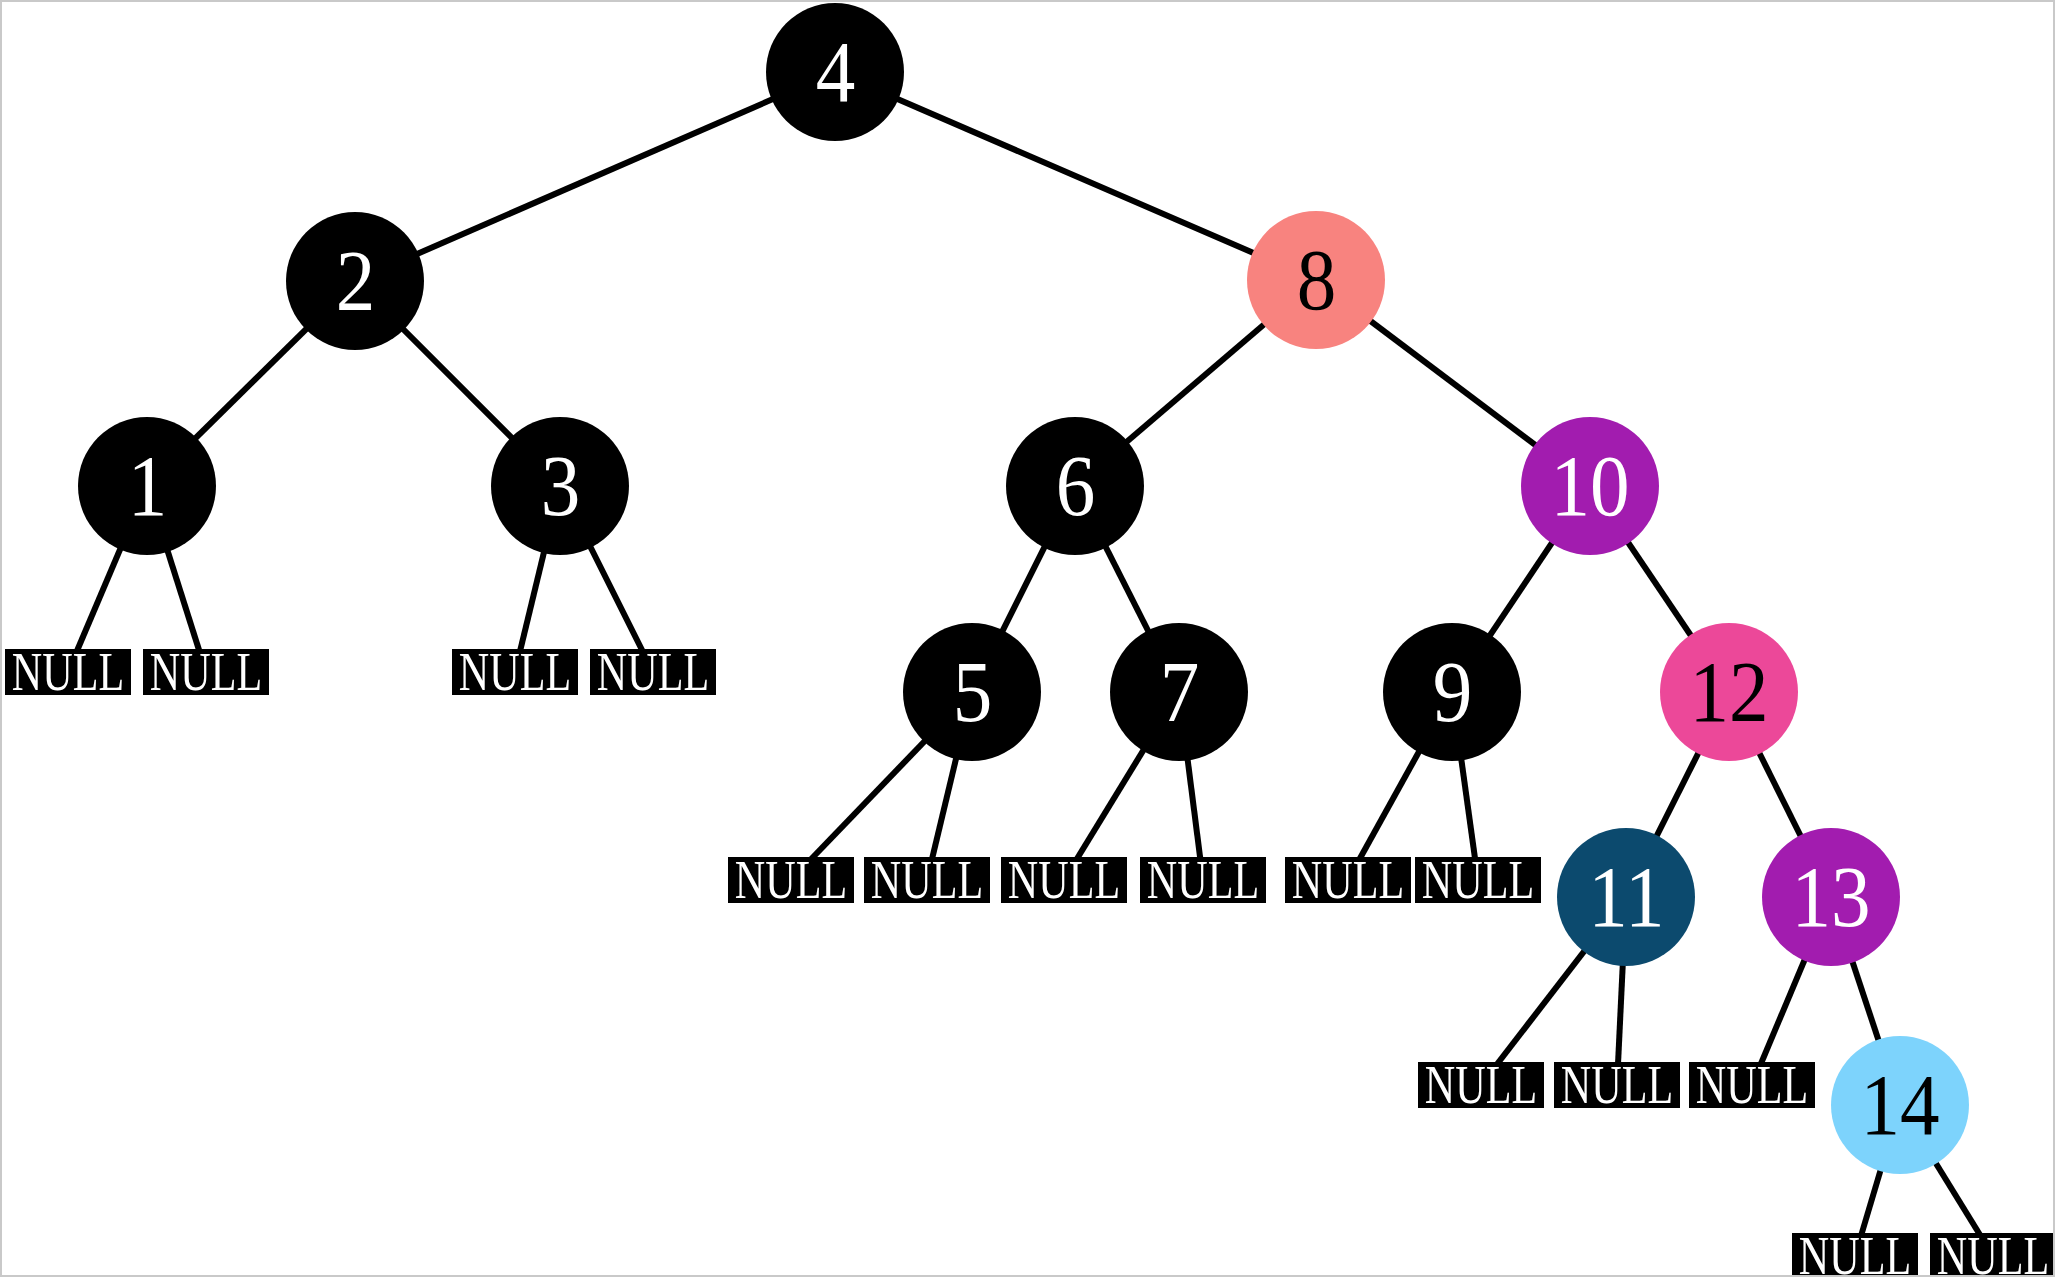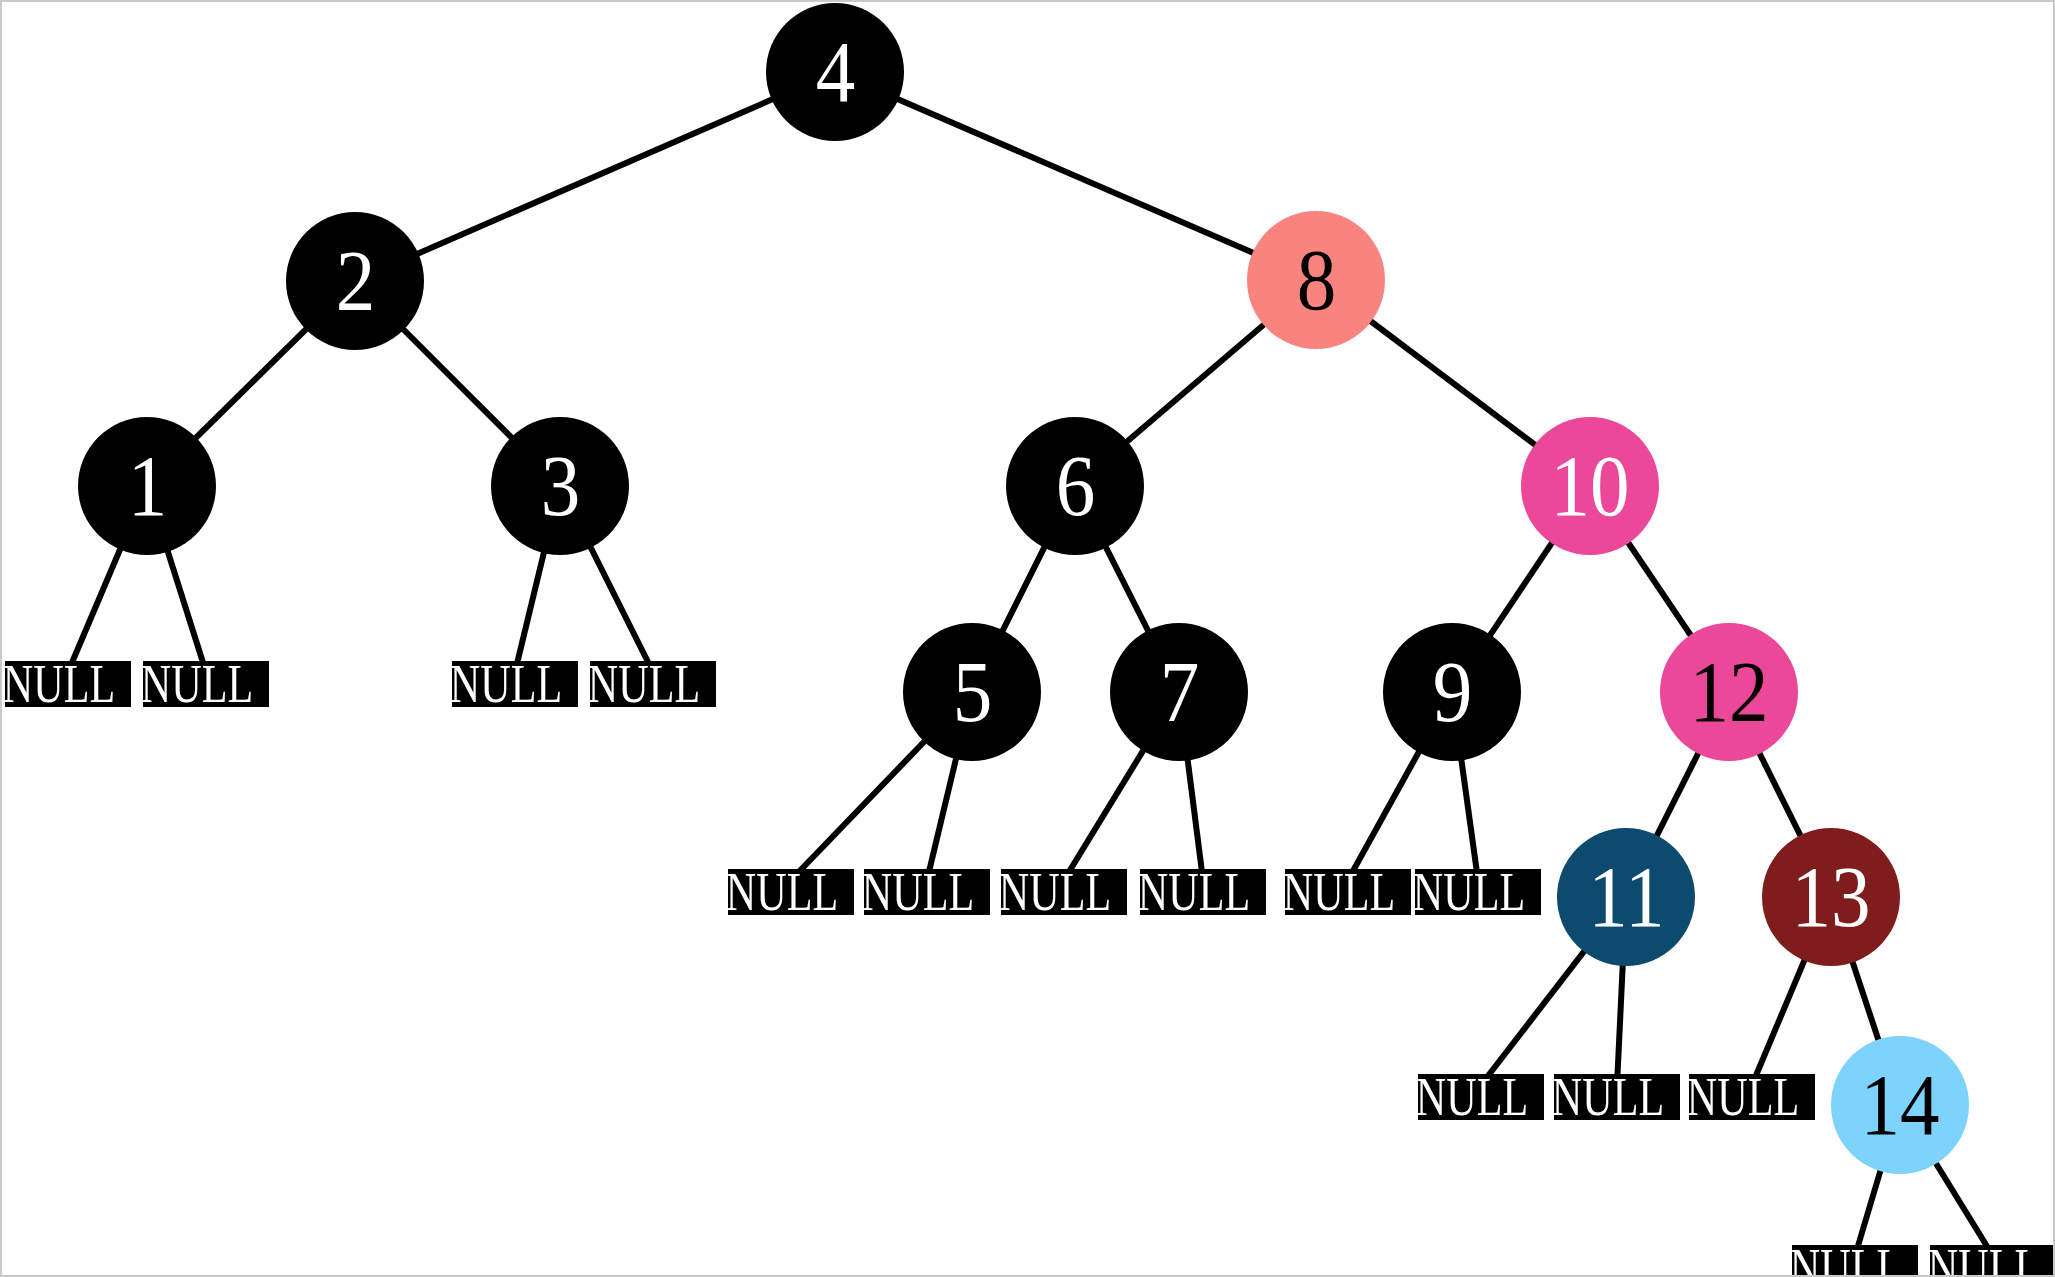--- a/index.html
+++ b/index.html
@@ -16,24 +16,23 @@
   .tree-node{
     position:absolute;
     border-radius:50%;
     display:flex;align-items:center;justify-content:center;
     font-size:86px;line-height:1;
     user-select:none;
   }
   .tree-node span{display:inline-block;transform:scaleX(.92);}
   .null-box{
     position:absolute;
-    display:flex;align-items:center;justify-content:flex-end;
+    display:flex;align-items:center;justify-content:center;
     font-size:54px;line-height:1;
     user-select:none;
-    margin-top:12px;
   }
   .null-box span{display:inline-block;transform:scaleX(.78);}
 </style>
 </head>
 <body>
 
 <div class="canvas" style="--bg: #ffffff; --border: #c9c9c9; width: 2055px; height: 1277px;">
   <svg class="edges" width="2055" height="1277">
       <line x1="833" y1="70" x2="353" y2="279" stroke="#000000" stroke-width="6"></line>
       <line x1="833" y1="70" x2="1314" y2="278" stroke="#000000" stroke-width="6"></line>
@@ -75,39 +74,39 @@
     </div>
     <div class="tree-node" style="left: 76px; top: 415px; width: 138px; height: 138px; background: rgb(0, 0, 0); color: rgb(255, 255, 255);">
       <span>1</span>
     </div>
     <div class="tree-node" style="left: 489px; top: 415px; width: 138px; height: 138px; background: rgb(0, 0, 0); color: rgb(255, 255, 255);">
       <span>3</span>
     </div>
     <div class="tree-node" style="left: 1004px; top: 415px; width: 138px; height: 138px; background: rgb(0, 0, 0); color: rgb(255, 255, 255);">
       <span>6</span>
     </div>
-    <div class="tree-node" style="left: 1519px; top: 415px; width: 138px; height: 138px; background: #ec4899; color: rgb(255, 255, 255);">
+    <div class="tree-node" style="left: 1519px; top: 415px; width: 138px; height: 138px; background: #a21caf; color: rgb(255, 255, 255);">
       <span>10</span>
     </div>
     <div class="tree-node" style="left: 901px; top: 621px; width: 138px; height: 138px; background: rgb(0, 0, 0); color: rgb(255, 255, 255);">
       <span>5</span>
     </div>
     <div class="tree-node" style="left: 1108px; top: 621px; width: 138px; height: 138px; background: rgb(0, 0, 0); color: rgb(255, 255, 255);">
       <span>7</span>
     </div>
     <div class="tree-node" style="left: 1381px; top: 621px; width: 138px; height: 138px; background: rgb(0, 0, 0); color: rgb(255, 255, 255);">
       <span>9</span>
     </div>
     <div class="tree-node" style="left: 1658px; top: 621px; width: 138px; height: 138px; background: #ec4899; color: rgb(0, 0, 0);">
       <span>12</span>
     </div>
     <div class="tree-node" style="left: 1555px; top: 826px; width: 138px; height: 138px; background: #0c4a6e; color: rgb(255, 255, 255);">
       <span>11</span>
     </div>
-    <div class="tree-node" style="left: 1760px; top: 826px; width: 138px; height: 138px; background: #7f1d1d; color: rgb(255, 255, 255);">
+    <div class="tree-node" style="left: 1760px; top: 826px; width: 138px; height: 138px; background: #a21caf; color: rgb(255, 255, 255);">
       <span>13</span>
     </div>
     <div class="tree-node" style="left: 1829px; top: 1034px; width: 138px; height: 138px; background: #7dd3fc; color: rgb(0, 0, 0);">
       <span>14</span>
     </div>
     <div class="null-box" style="left: 3px; top: 647px; width: 126px; height: 46px; background: rgb(0, 0, 0); color: rgb(255, 255, 255);">
       <span>NULL</span>
     </div>
     <div class="null-box" style="left: 141px; top: 647px; width: 126px; height: 46px; background: rgb(0, 0, 0); color: rgb(255, 255, 255);">
       <span>NULL</span>

